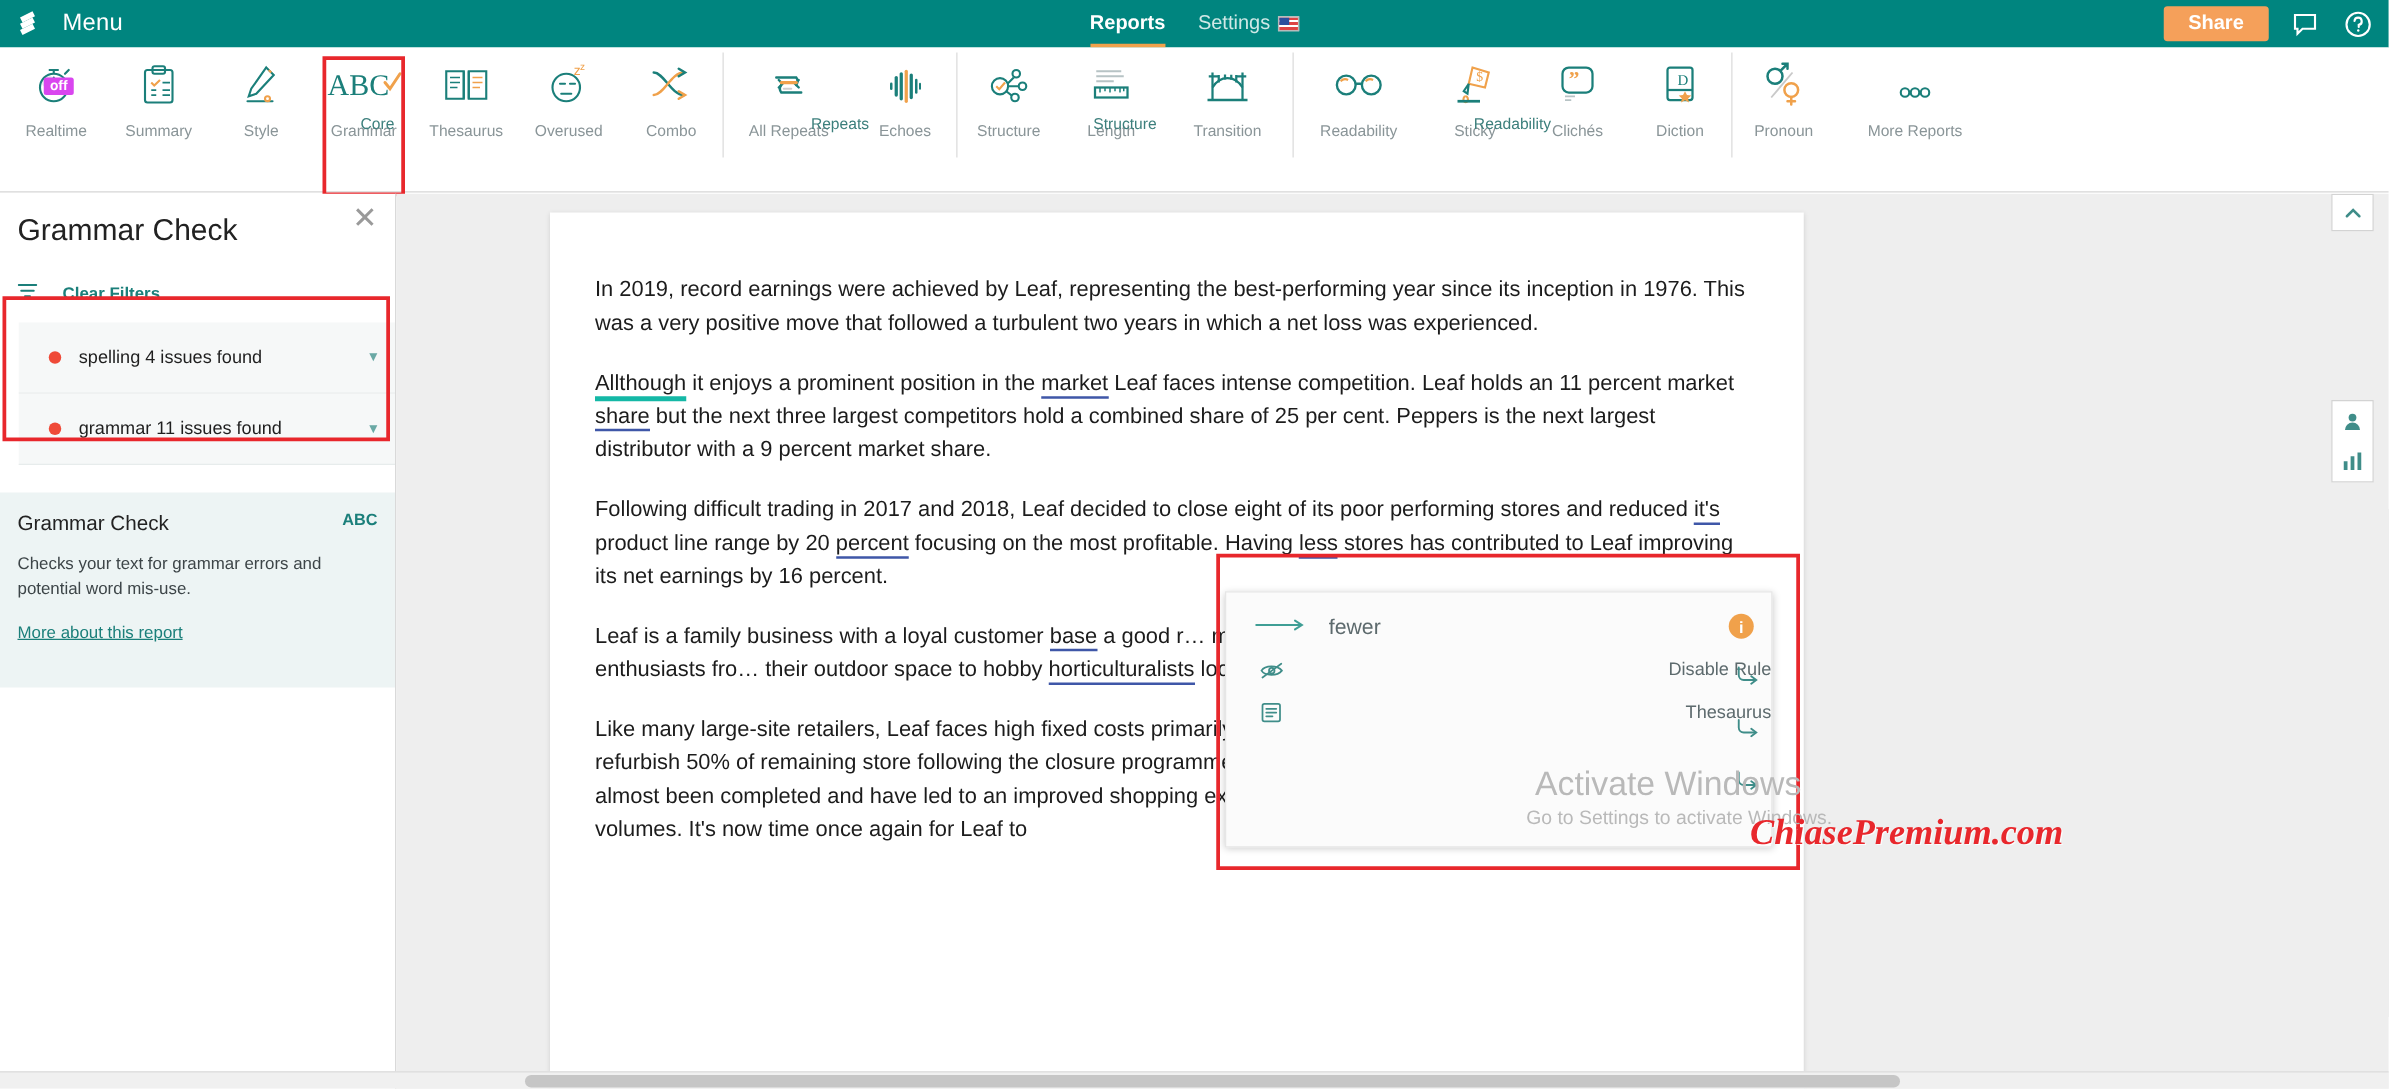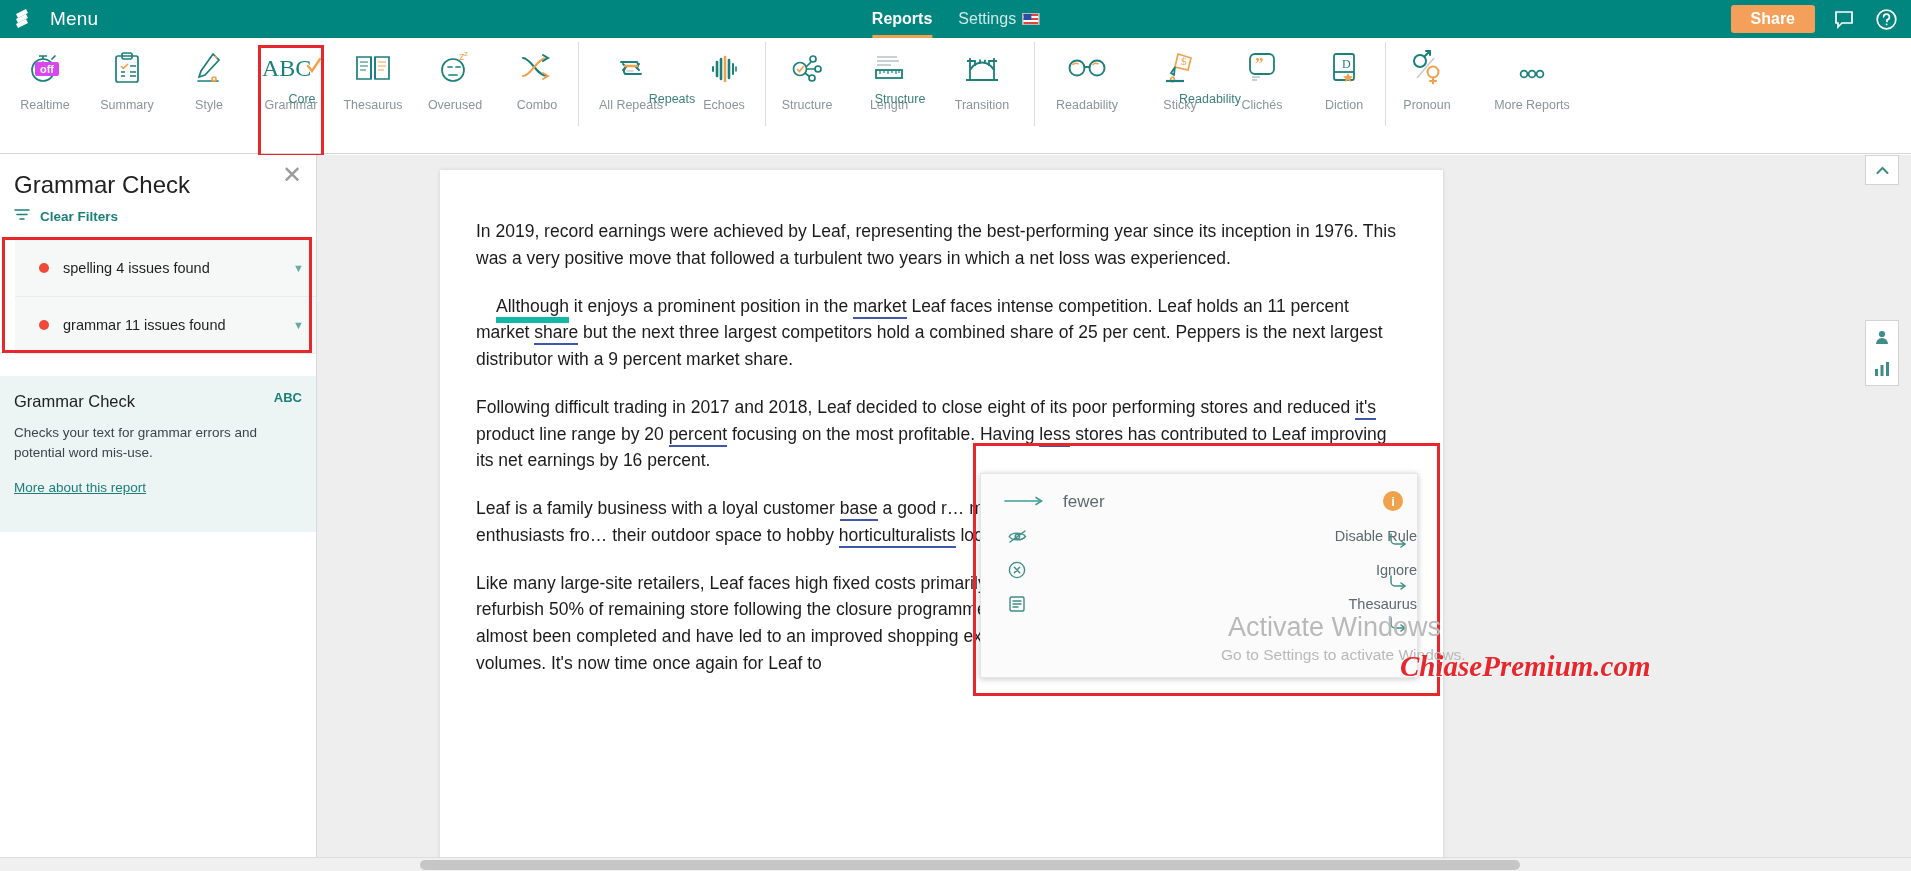--- a/index.html
+++ b/index.html
@@ -74,22 +74,22 @@
 
   
   .sidepanel {
     position: absolute; left: 0; top: 155px; width: 317px; height: 716px;
     background: #ffffff; border-right: 1px solid #d9d9d9;
   }
   .sp-header { padding: 16px 18px 0 14px; position: relative; }
   .sp-title { font-size: 24px; color: #222; font-weight: normal; }
   .sp-close { position: absolute; right: 14px; top: 8px; font-size: 24px;
               color: #9a9a9a; cursor: pointer; line-height: 1; }
-  .clear-filters { display: flex; align-items: center; gap: 10px;
-                   margin-top: 9px; color: #1b7f7a; font-size: 13.5px;
+  .clear-filters { display: flex; align-items: center; gap: 20px;
+                   margin-top: 27px; color: #1b7f7a; font-size: 13.5px;
                    font-weight: bold; cursor: pointer; }
   .filter-list { margin-top: 16px; margin-left: 15px; }
   .filter-row {
     height: 57px; background: #f6f8f8; display: flex; align-items: center;
     padding: 0 14px 0 24px; position: relative; cursor: pointer;
     border-bottom: 1px solid #e7ecec;
   }
   .dot { width: 10px; height: 10px; border-radius: 50%; background: #ef4a38;
          margin-right: 14px; flex: none; }
   .filter-text { font-size: 14.5px; color: #1f1f1f; }
@@ -115,21 +115,21 @@
   }
   .doc-page {
     position: absolute; left: 123px; top: 15px; width: 1003px; bottom: 0;
     background: #ffffff; box-shadow: 0 0 4px rgba(0,0,0,.12);
     padding: 48px 38px 0 36px;
   }
   .doc-page p {
     font-size: 17.5px; color: #1c1c1c; line-height: 1.53;
     margin-bottom: 21px;
   }
-  .u-red { border-bottom: 6px solid #14b8a6; padding-bottom: 1px; margin-left: 20px; }
+  .u-red { border-bottom: 4px solid #14b8a6; padding-bottom: 1px; }
   .u-blue { border-bottom: 2px solid #3f57a8; padding-bottom: 1px; }
 
   
   .right-rail { position: absolute; right: 8px; top: 0; width: 44px; }
   .rail-btn {
     width: 34px; height: 30px; background: #ffffff; border: 1px solid #d3d3d3;
     display: flex; align-items: center; justify-content: center;
     color: #3f8d89; cursor: pointer; margin-left: 6px;
   }
   .rail-stack { margin-top: 135px; width: 34px; background: #ffffff;
@@ -581,29 +581,20 @@
       <span class="pa-icon">
         <svg width="19" height="15" viewBox="0 0 19 15" fill="none" stroke="#3f8d89" stroke-width="1.4">
           <path d="M1.2 7.5 C4 3 14 3 17.5 7.5 C14 12 4 12 1.2 7.5 Z"></path>
           <circle cx="9.4" cy="7.5" r="2.2"></circle>
           <path d="M2 13 L17 2" stroke-linecap="round"></path>
         </svg>
       </span>
       <span class="pa-label">Disable Rule</span>
     </div>
 
-    <div class="popup-action">
-      <span class="pa-icon">
-        <svg width="18" height="18" viewBox="0 0 18 18" fill="none" stroke="#3f8d89" stroke-width="1.4">
-          <circle cx="9" cy="9" r="7.6"></circle>
-          <path d="M6.3 6.3 L11.7 11.7 M11.7 6.3 L6.3 11.7" stroke-linecap="round"></path>
-        </svg>
-      </span>
-      <span class="pa-label">Ignore</span>
-    </div>
 
     <div class="popup-action">
       <span class="pa-icon">
         <svg width="18" height="18" viewBox="0 0 18 18" fill="none" stroke="#3f8d89" stroke-width="1.4">
           <rect x="2" y="2" width="14" height="14" rx="1.5"></rect>
           <path d="M5 6 h8 M5 9 h8 M5 12 h5" stroke-linecap="round"></path>
         </svg>
       </span>
       <span class="pa-label">Thesaurus</span>
     </div>

